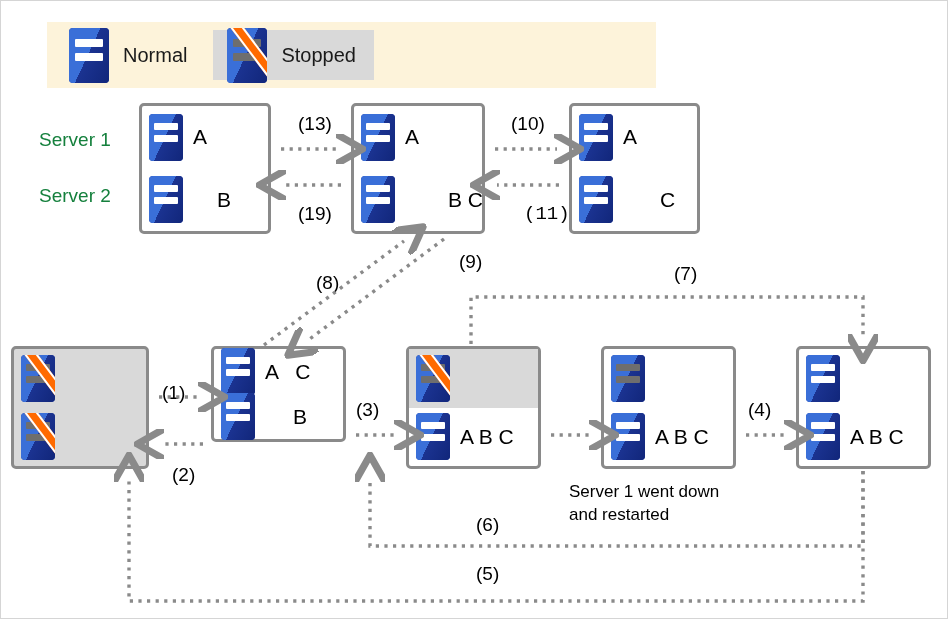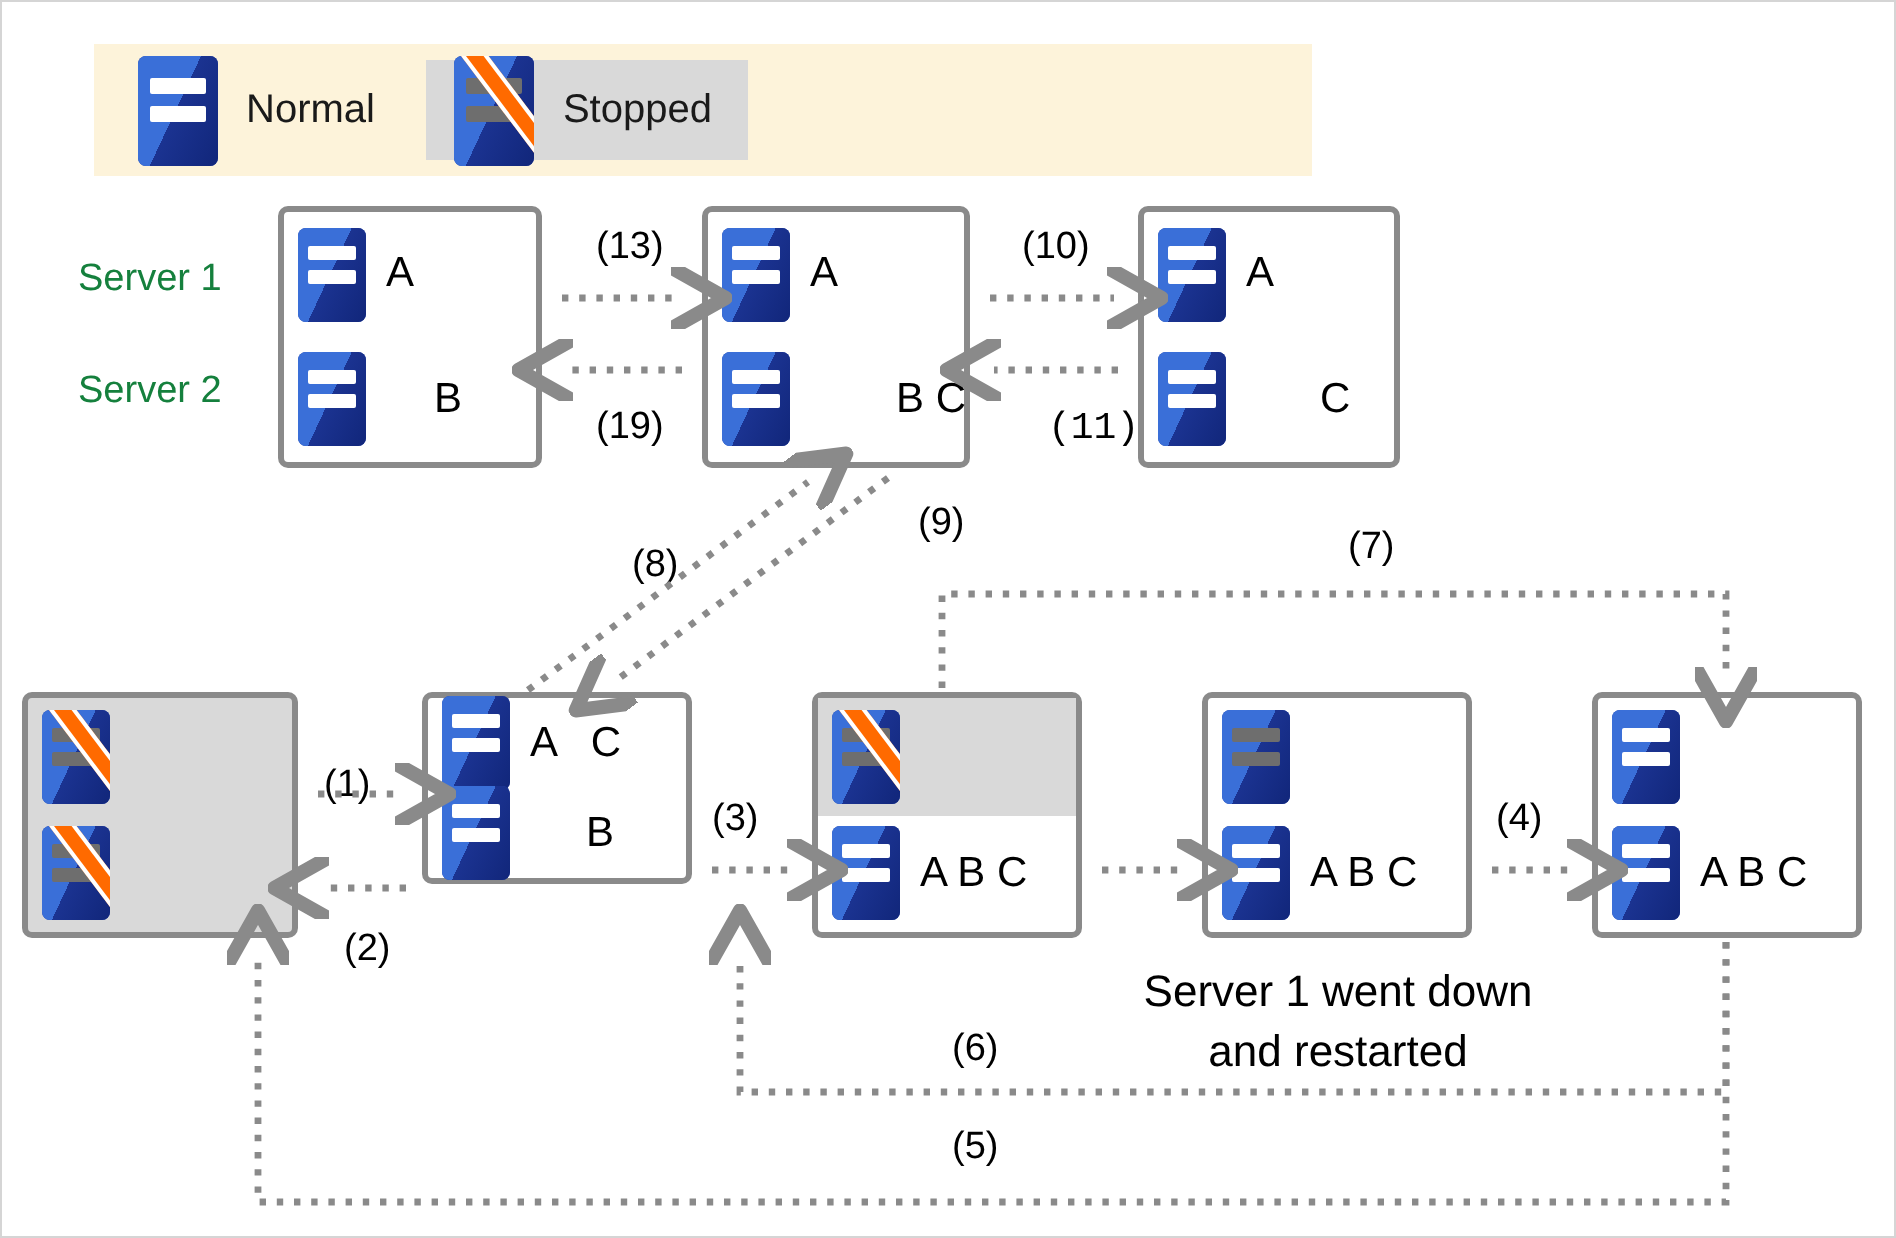--- a/index.html
+++ b/index.html
@@ -92,21 +92,21 @@
   }
 
   
   .rowlabel{
     font-size:19px;color:#15803d;white-space:nowrap;
   }
   .steplabel{
     font-size:19px;color:#000;white-space:nowrap;
   }
   .note{
-    font-size:22px;color:#000;text-align:center;line-height:1.35;white-space:pre-line;
+    font-size:17px;color:#000;line-height:1.35;white-space:pre-line;
   }
 
   
   #arrows{position:absolute;left:0;top:0;width:948px;height:619px;pointer-events:none;}
 </style>
 </head>
 <body>
 
 <div class="abs" id="legend">
 

